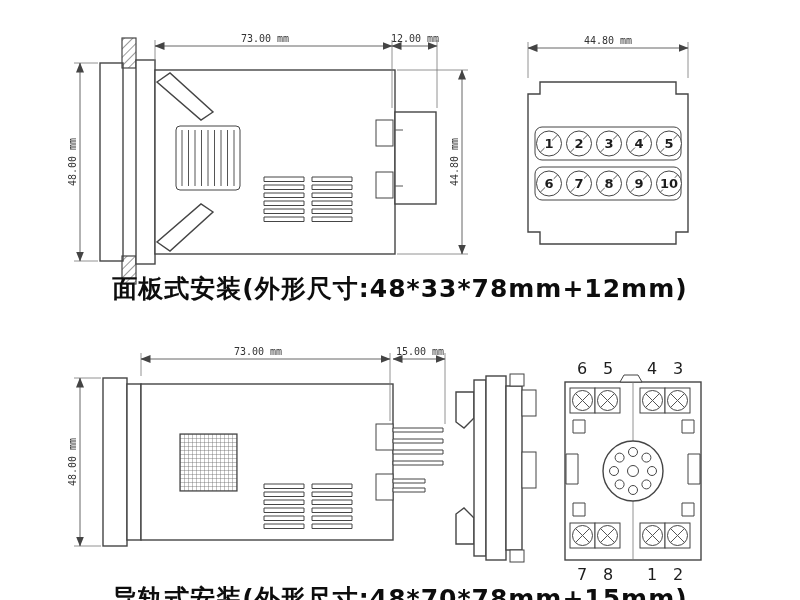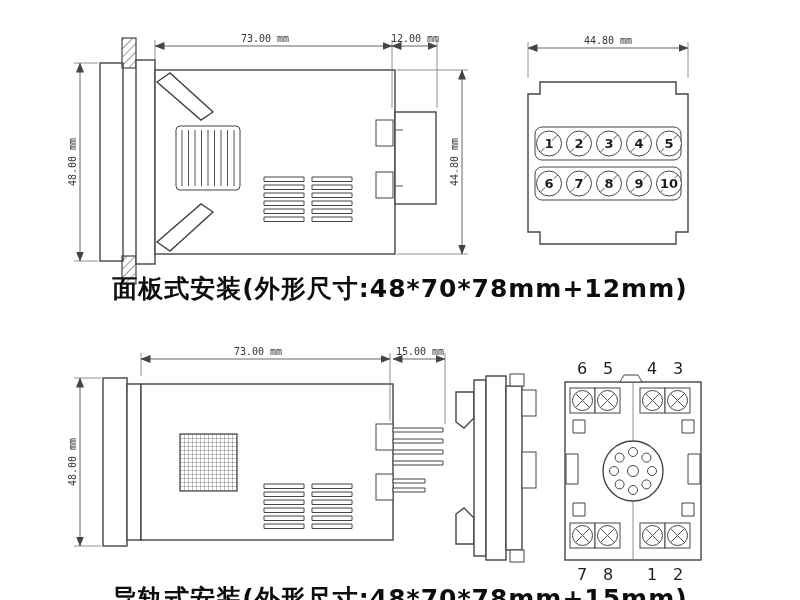--- a/index.html
+++ b/index.html
@@ -240,15 +240,15 @@
       <circle class="det" cx="646.4" cy="431.6" r="4.5"></circle>
     </g>
 
     <text class="biglabel" x="582" y="554" text-anchor="middle">7</text>
     <text class="biglabel" x="608" y="554" text-anchor="middle">8</text>
     <text class="biglabel" x="652" y="554" text-anchor="middle">1</text>
     <text class="biglabel" x="678" y="554" text-anchor="middle">2</text>
   </g>
 </svg>
 
-<div class="caption" style="top:246px;">面板式安装(外形尺寸:48*70*78mm+12mm)</div>
+<div class="caption" style="top:246px;">面板式安装(外形尺寸:48*33*78mm+12mm)</div>
 <div class="caption" style="top:556px;">导轨式安装(外形尺寸:48*70*78mm+15mm)</div>
 </div>
 
 </body></html>

